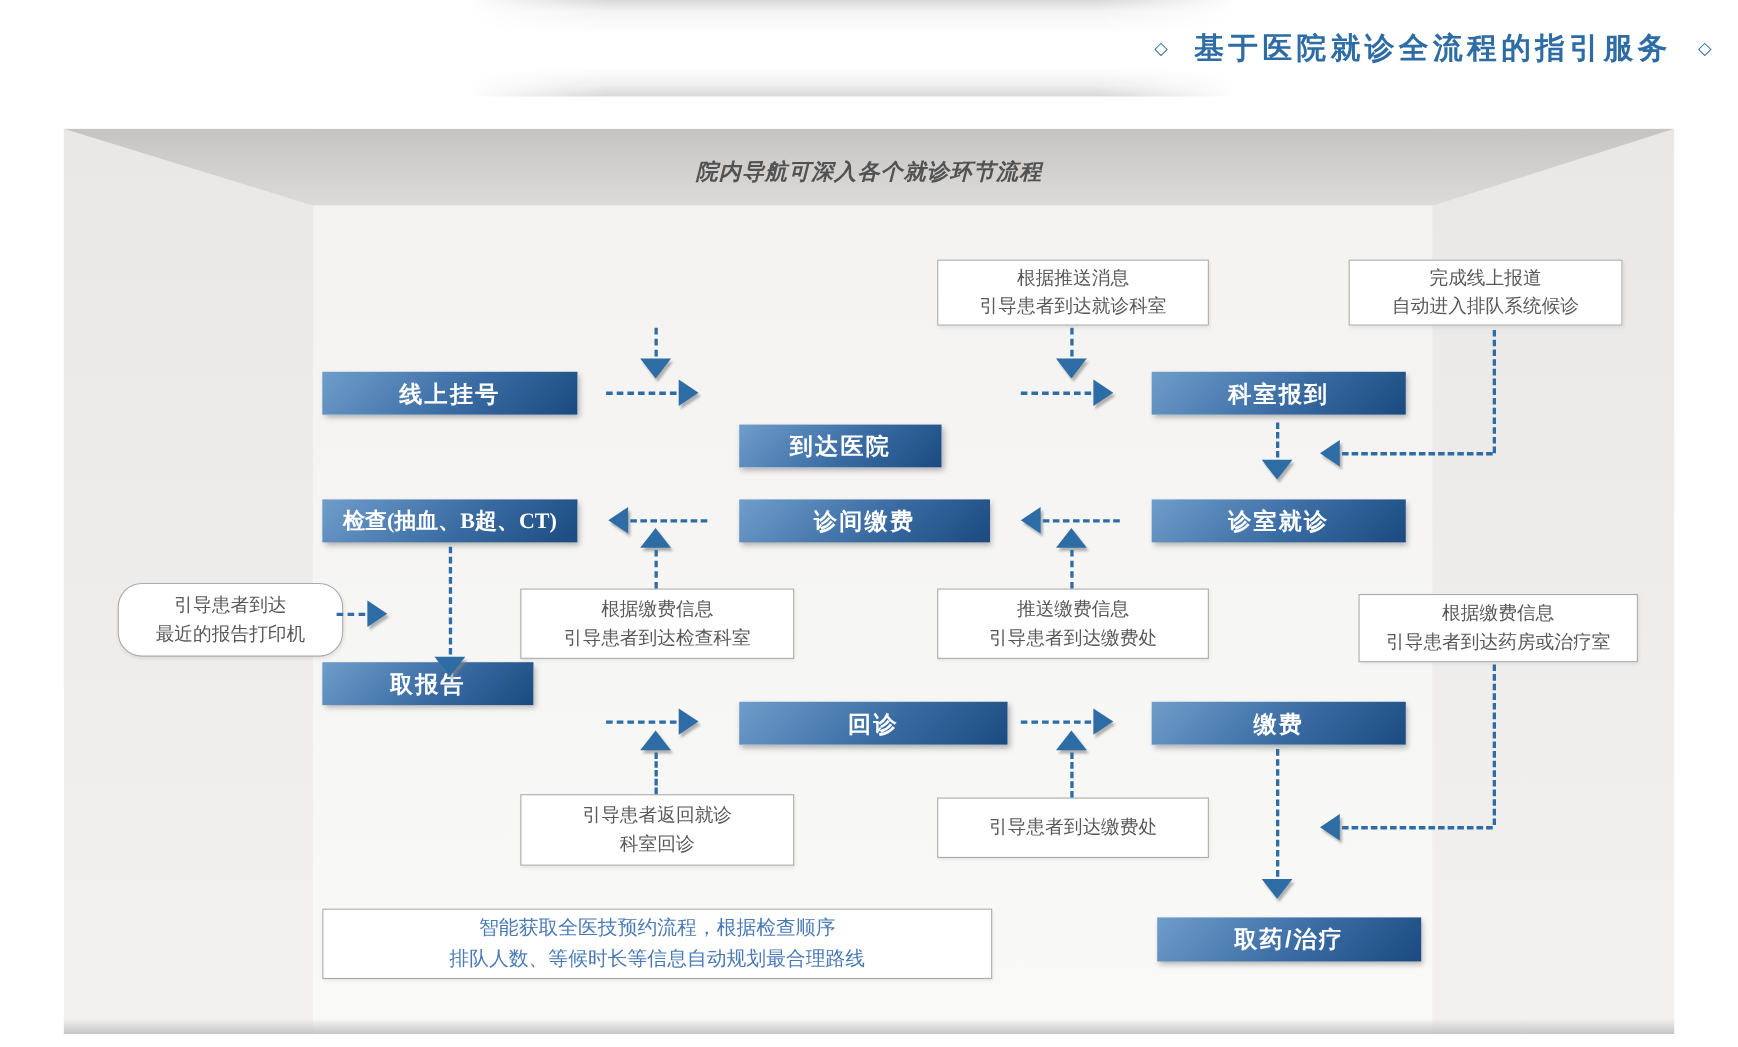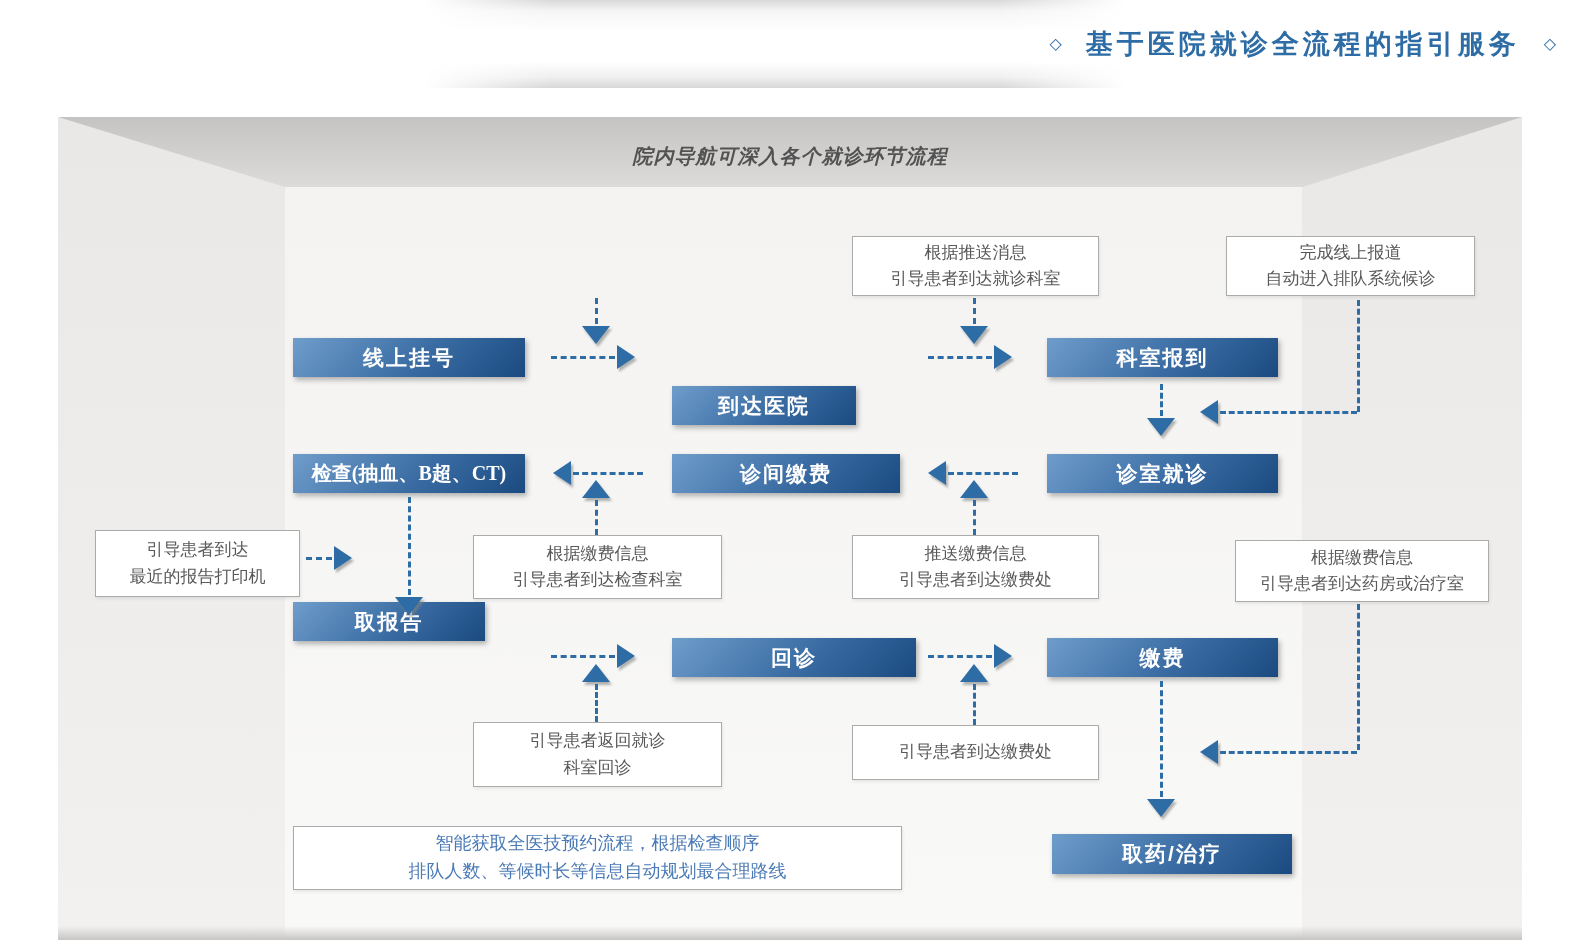--- a/index.html
+++ b/index.html
@@ -85,21 +85,21 @@
   <div class="step" style="left:1052px;top:834px;width:240px;height:40px;">取药/治疗</div>
 
   <div class="note" style="left:852px;top:236px;width:245px;height:58px;">
     <div>根据推送消息</div>
     <div>引导患者到达就诊科室</div>
   </div>
   <div class="note" style="left:1226px;top:236px;width:247px;height:58px;">
     <div>完成线上报道</div>
     <div>自动进入排队系统候诊</div>
   </div>
-  <div class="note" style="left:95px;top:530px;width:203px;height:65px;">
+  <div class="note" style="left:107px;top:530px;width:203px;height:65px;border-radius:22px;">
     <div>引导患者到达</div>
     <div>最近的报告打印机</div>
   </div>
   <div class="note" style="left:473px;top:535px;width:247px;height:62px;">
     <div>根据缴费信息</div>
     <div>引导患者到达检查科室</div>
   </div>
   <div class="note" style="left:852px;top:535px;width:245px;height:62px;">
     <div>推送缴费信息</div>
     <div>引导患者到达缴费处</div>

